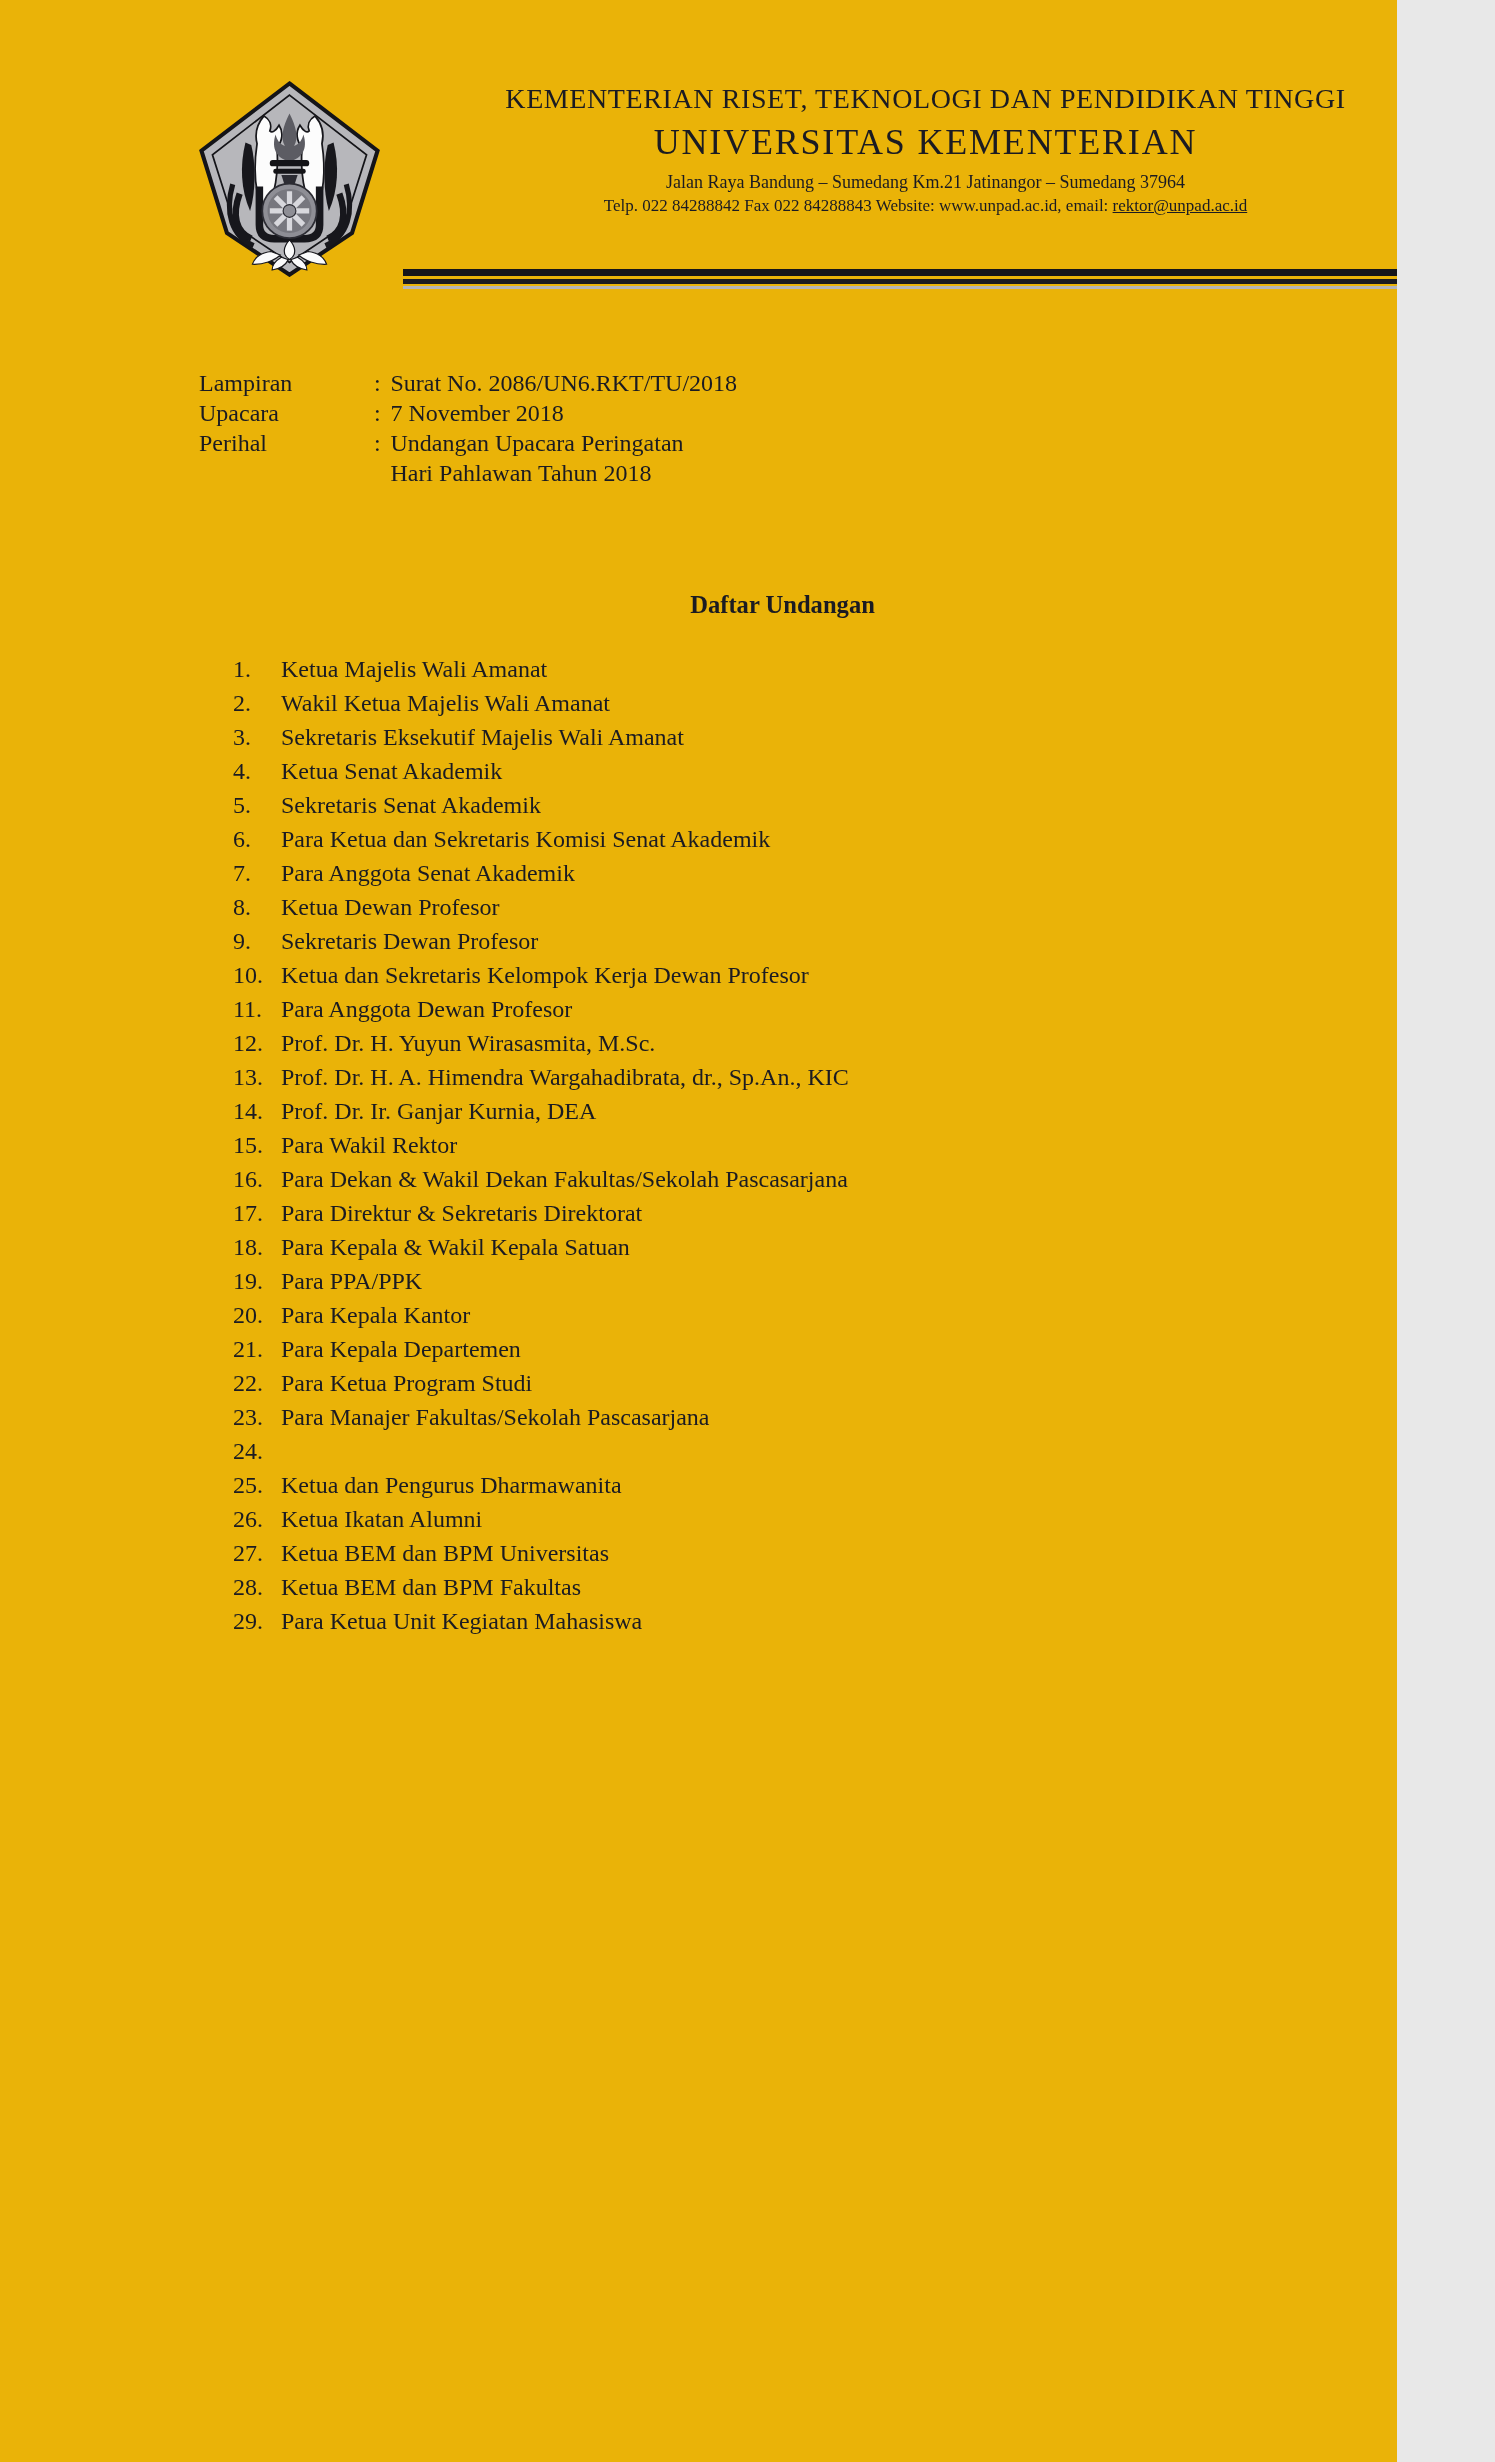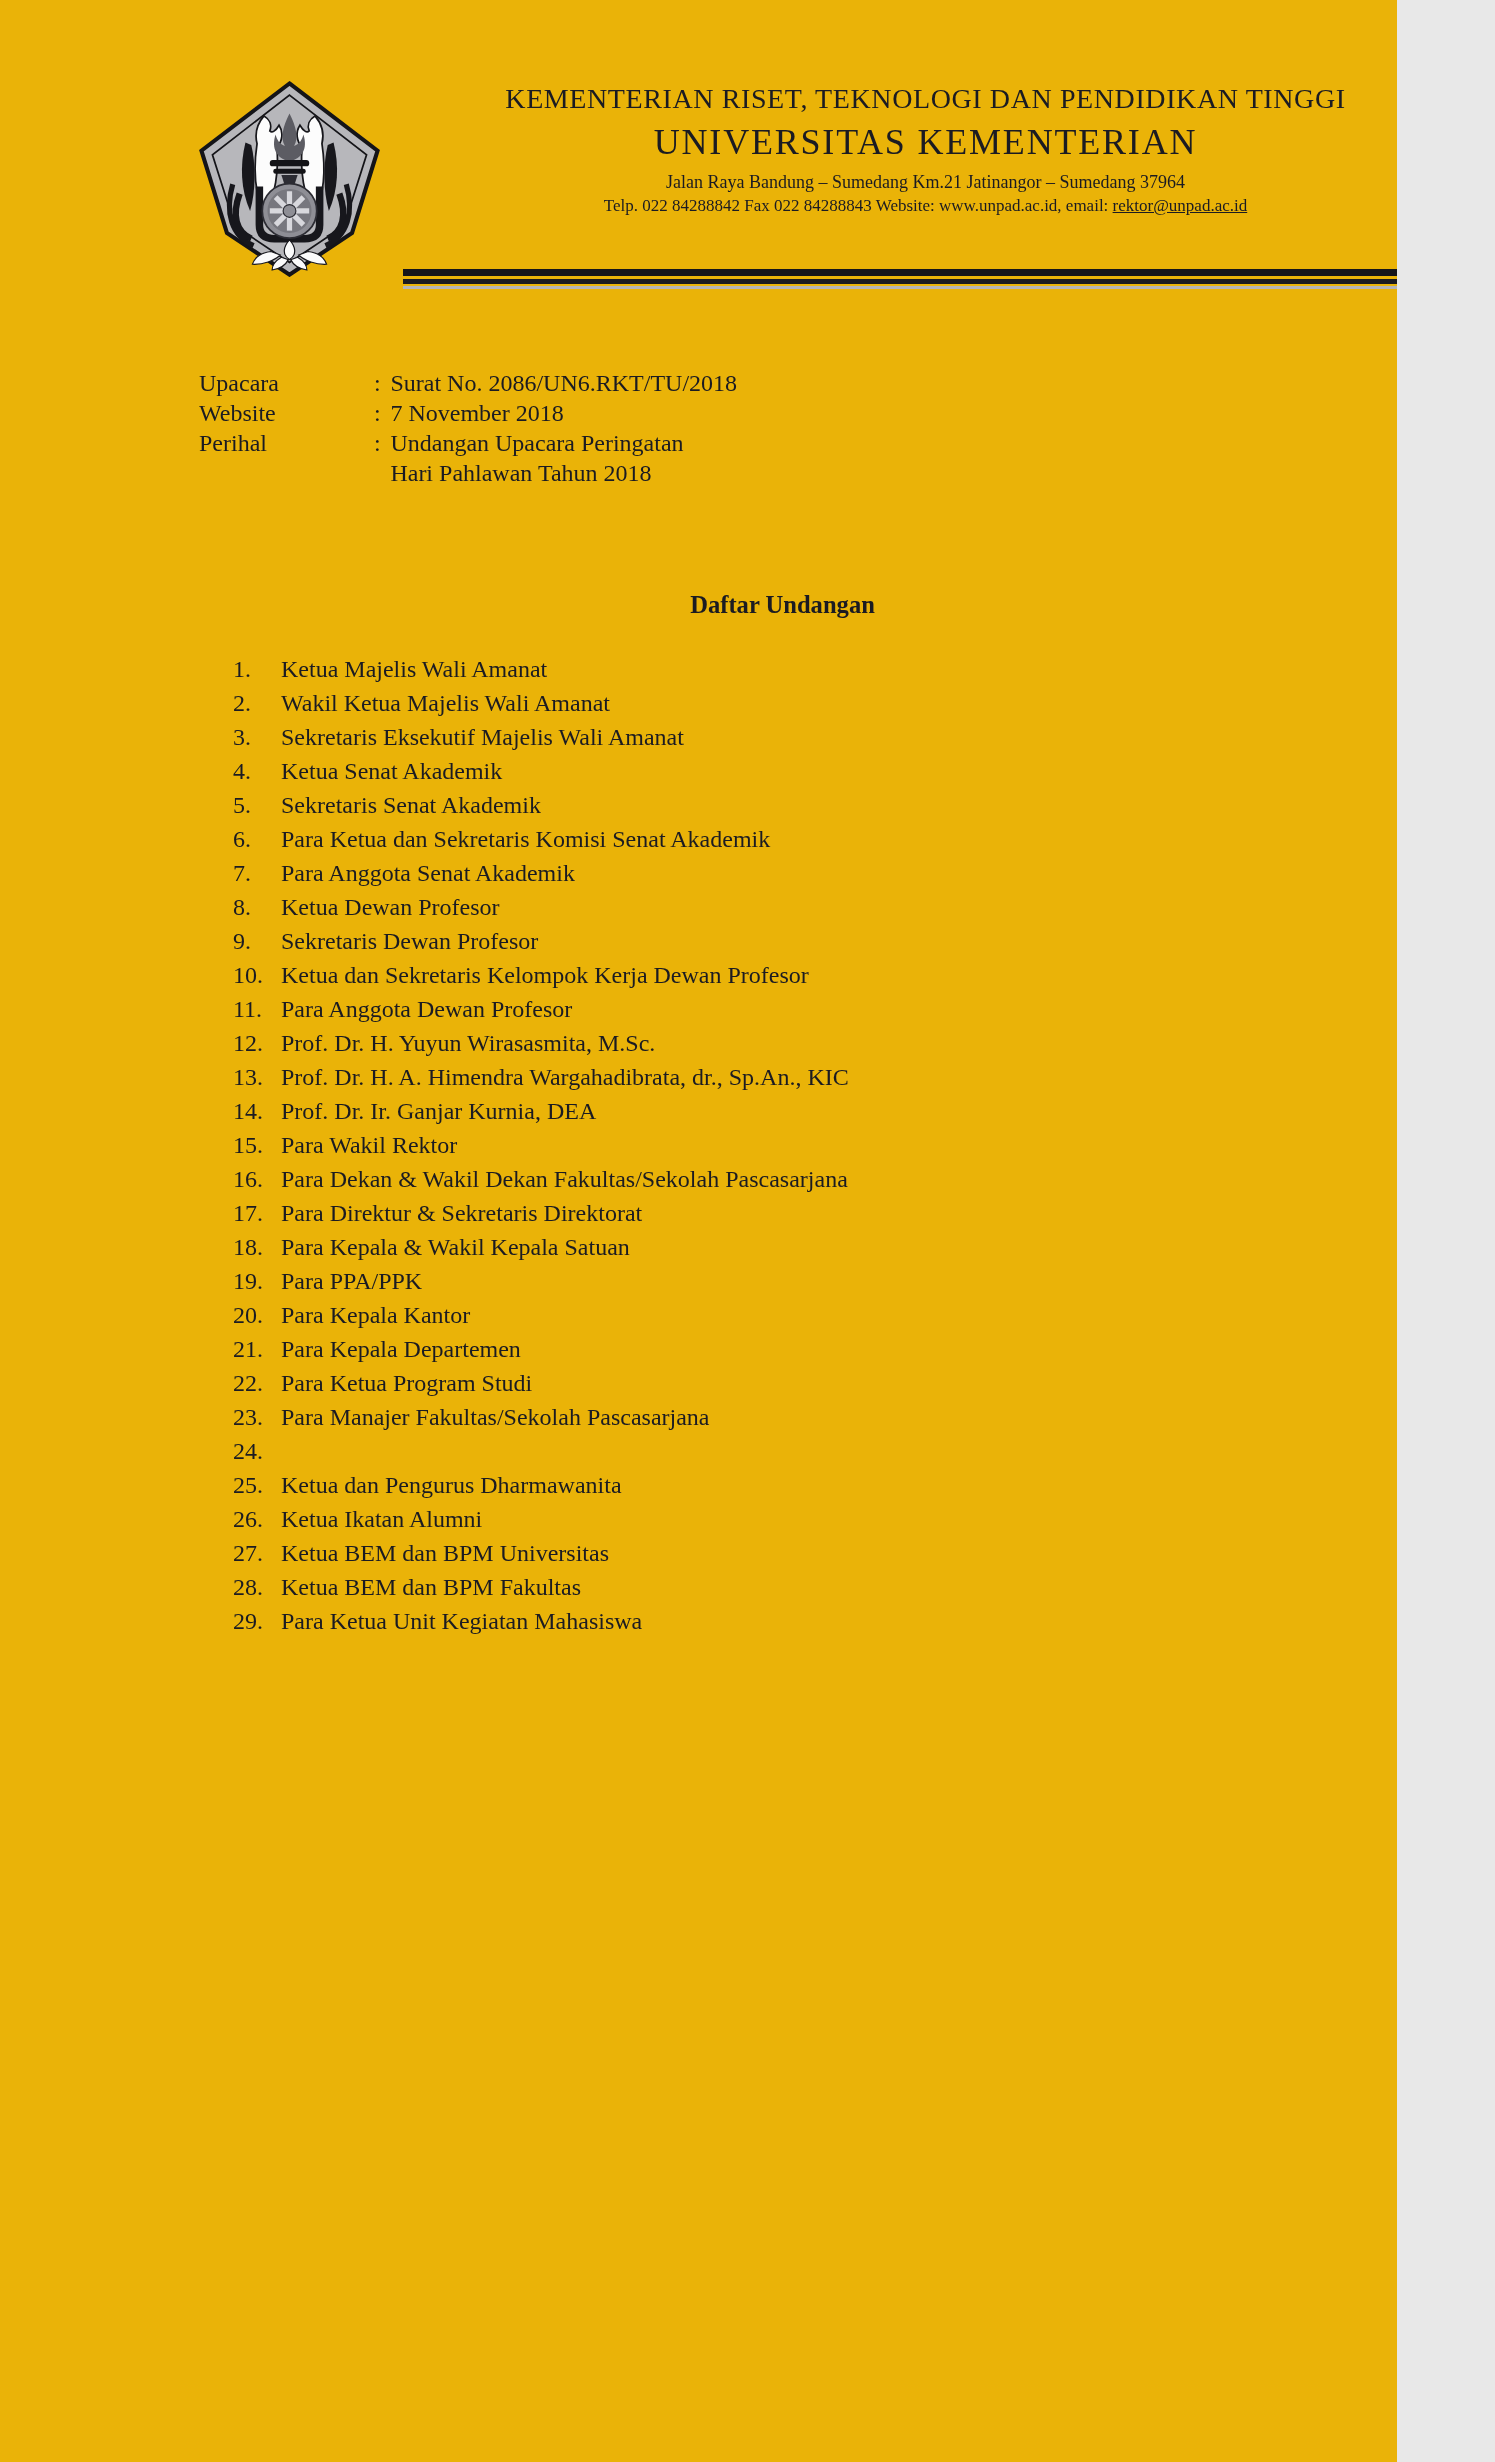--- a/index.html
+++ b/index.html
@@ -149,26 +149,26 @@
 
   <div class="rule">
     <div class="rule-a"></div>
     <div class="rule-gap"></div>
     <div class="rule-b"></div>
     <div class="rule-c"></div>
   </div>
 
   <div class="meta">
     <div class="meta-row">
-      <span class="meta-label">Upacara</span>
+      <span class="meta-label">Lampiran</span>
       <span class="meta-colon">:</span>
       <span class="meta-value">Surat No. 2086/UN6.RKT/TU/2018</span>
     </div>
     <div class="meta-row">
-      <span class="meta-label">Website</span>
+      <span class="meta-label">Upacara</span>
       <span class="meta-colon">:</span>
       <span class="meta-value">7 November 2018</span>
     </div>
     <div class="meta-row">
       <span class="meta-label">Perihal</span>
       <span class="meta-colon">:</span>
       <span class="meta-value">Undangan Upacara Peringatan</span>
     </div>
     <div class="meta-row">
       <span class="meta-label"></span>

